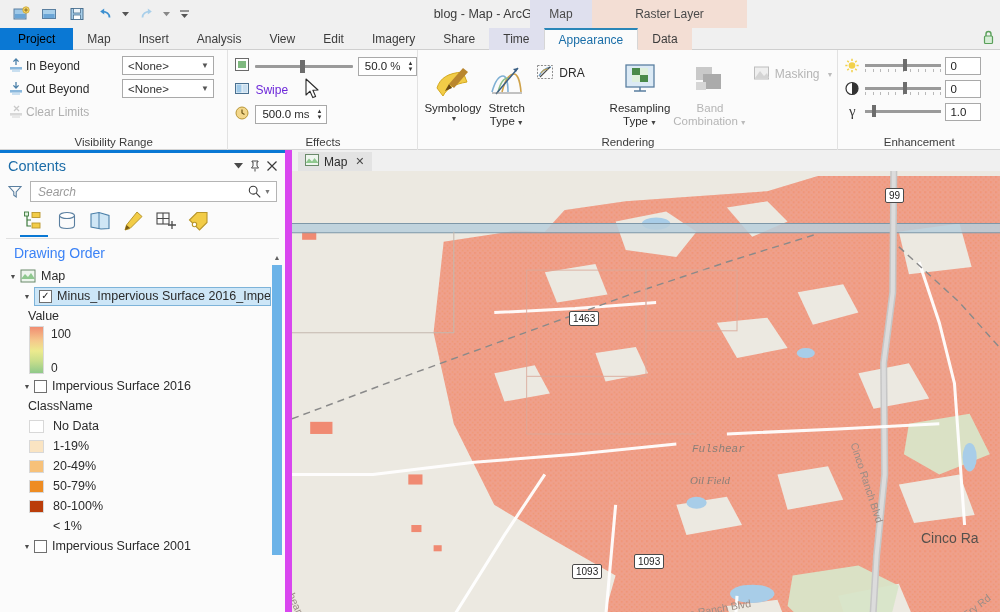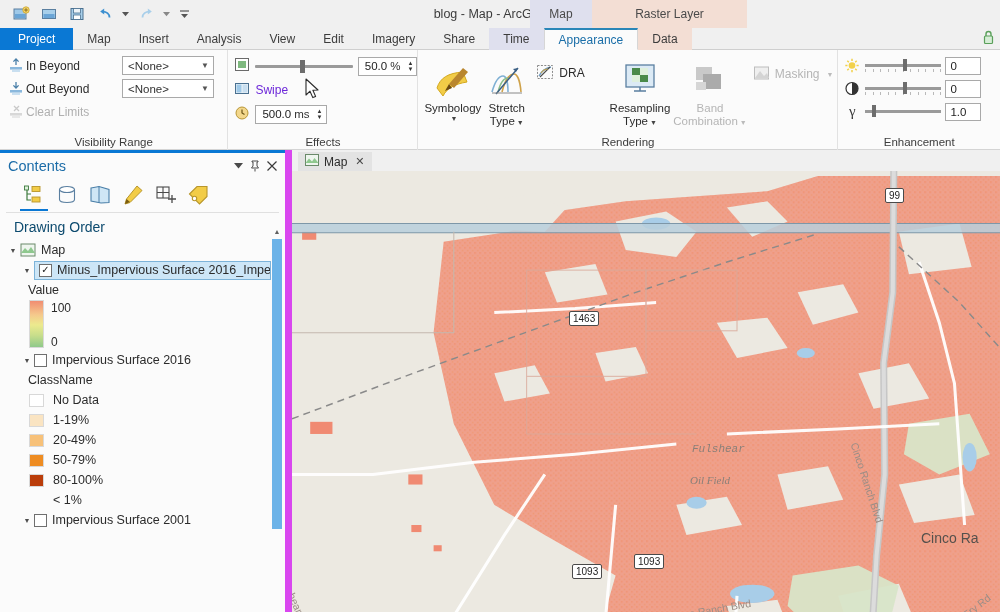--- a/index.html
+++ b/index.html
@@ -43,21 +43,21 @@
   
   .tabstrip {
     height: 22px; background: #f0f0f0; display: flex; align-items: stretch;
     position: relative; flex: none; border-bottom: 1px solid #cfcfcf;
   }
   .tab {
     display: flex; align-items: center; justify-content: center;
     padding: 0 14px; font-size: 12px; color: #3c3c3c; cursor: default;
     height: 22px; white-space: nowrap;
   }
-  .tab.project { background: #0a78d4; color: #ffffff; padding: 0 18px; font-weight: normal; }
+  .tab.project { background: #0a78d4; color: #000000; padding: 0 18px; font-weight: normal; }
   .tab.ctxmap { background: #dfe0ee; }
   .tab.active {
     background: #fbfbfb; color: #1a6ea8; border-top: 2px solid #2986b8;
     border-left: 1px solid #d6d6d6; border-right: 1px solid #d6d6d6;
     border-bottom: 1px solid #fbfbfb; margin-bottom: -1px;
   }
   .tab.ctxdata { background: #f3ded4; }
   .lock-area { margin-left: auto; display: flex; align-items: center; padding-right: 2px; gap: 2px; }
 
   
@@ -164,21 +164,21 @@
   .searchbox .mag { margin-left: auto; display:flex; align-items:center; }
   .searchbox .sarr { font-size: 7px; color: #777; padding: 0 3px; }
   .ctoolbar { display: flex; align-items: center; padding: 5px 0 0 22px; gap: 9px; position: relative; }
   .ctool { width: 24px; height: 24px; display: flex; align-items: center; justify-content: center; cursor: default; }
   .ctool.sel::after {
     content: ''; position: absolute; bottom: -4px; left: 20px; width: 28px; height: 2px; background: #0a78d4;
   }
   .ctool-underline { height: 1px; background: #e0e0e0; margin: 5px 6px 0 6px; }
 
   .toc { flex: 1; overflow: hidden; position: relative; padding-top: 4px; }
-  .toc-title { font-size: 14px; color: #0c4a6e; padding: 2px 15px 5px 14px; font-weight: normal; }
+  .toc-title { font-size: 14px; color: #3b82f6; padding: 2px 15px 5px 14px; font-weight: normal; }
   .toc-row { display: flex; align-items: center; height: 20px; padding-left: 6px; white-space: nowrap; }
   .exp { width: 14px; display: flex; align-items: center; justify-content: center; color: #4d4d4d; font-size: 7px; }
   .chk {
     width: 13px; height: 13px; border: 1px solid #6f6f6f; background: #fff;
     display: flex; align-items: center; justify-content: center; margin-right: 5px; flex: none;
   }
   .chk span { font-size: 10px; color: #222; line-height: 10px; }
   .toc-label { font-size: 12.5px; color: #2b2b2b; }
   .row-sel {
     background: #cde6f7; border: 1px solid #7db3d9; margin-left: 14px;
@@ -592,20 +592,37 @@
               </svg>
           </span>
           <span class="pane-btn">
             <svg width="10" height="10" viewBox="0 0 10 10">
                 <path d="M0.5 0.5l9 9M9.5 0.5l-9 9" stroke="#3a3a3a" stroke-width="1.2"></path>
               </svg>
           </span>
         </span>
       </div>
 
+      <div class="searchrow">
+        <span class="filter-ico">
+          <svg width="14" height="14" viewBox="0 0 14 14">
+              <path d="M1 1.5h12L8.2 7v5L5.8 10.2V7z" fill="none" stroke="#5a7fa0" stroke-width="1.1"></path>
+            </svg>
+        </span>
+        <div class="searchbox">
+          <span class="ph">Search</span>
+          <span class="mag">
+            <svg width="13" height="13" viewBox="0 0 13 13">
+                <circle cx="5.2" cy="5.2" r="3.9" fill="none" stroke="#3a3a3a" stroke-width="1.1"></circle>
+                <path d="M8.2 8.2l4 4.2" stroke="#3a3a3a" stroke-width="1.1"></path>
+              </svg>
+          </span>
+          <span class="sarr">▼</span>
+        </div>
+      </div>
 
       <div class="ctoolbar">
         <div class="ctool sel">
           <svg width="22" height="20" viewBox="0 0 22 20">
               <rect x="9" y="1.5" width="8" height="5" fill="#f2cc47" stroke="#b8962c" stroke-width=".9"></rect>
               <rect x="9" y="12" width="8" height="5" fill="#f2cc47" stroke="#b8962c" stroke-width=".9"></rect>
               <path d="M4 2v13h4M4 9h4" stroke="#3d7a3d" stroke-width="1.2" fill="none"></path>
               <rect x="1.5" y="1" width="4" height="4" fill="#dff0dd" stroke="#3d7a3d" stroke-width=".9"></rect>
             </svg>
         </div>

